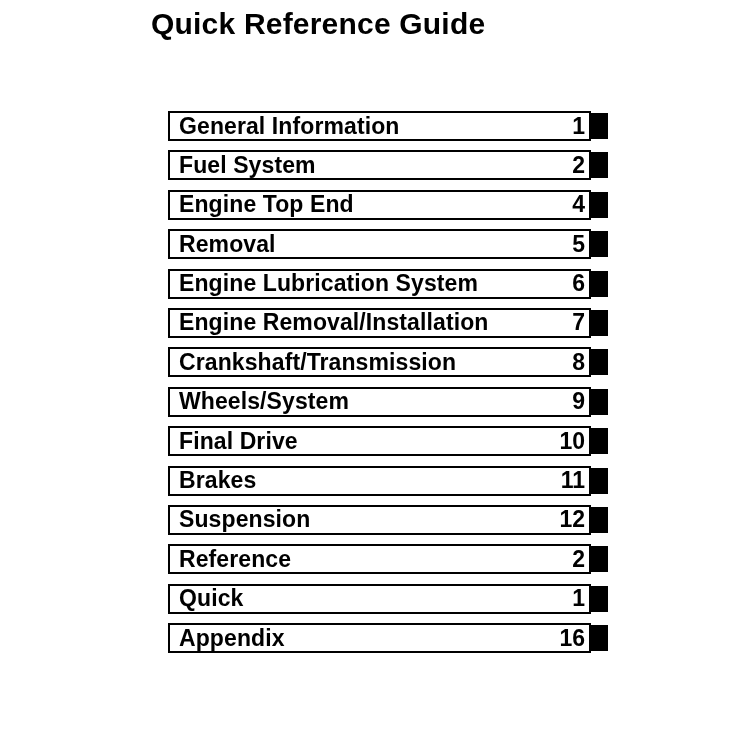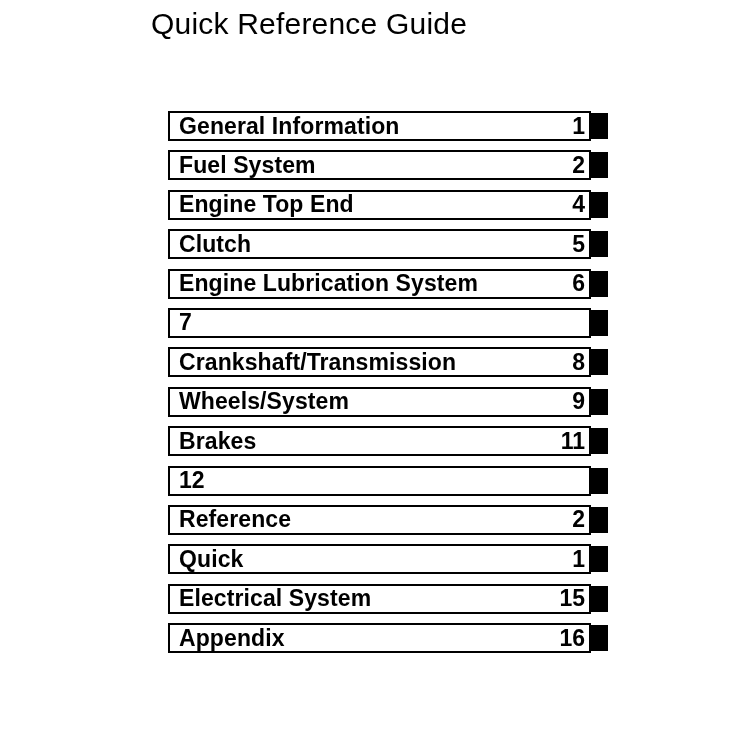--- a/index.html
+++ b/index.html
@@ -13,21 +13,21 @@
     position: relative;
     overflow: hidden;
     font-family: "Liberation Sans", "DejaVu Sans", sans-serif;
     color: #000000;
   }
   .page-title {
     position: absolute;
     left: 151px;
     top: 6px;
     font-size: 30px;
-    font-weight: normal;
+    font-weight: bold;
     line-height: 36px;
     letter-spacing: 0.2px;
     white-space: nowrap;
   }
   .toc-list {
     position: absolute;
     left: 168px;
     top: 111px;
     width: 423px;
   }
@@ -87,76 +87,78 @@
   </div>
 
 
   <div class="toc-row">
     <span class="toc-label">Engine Top End</span>
     <span class="toc-num">4</span>
     <span class="thumb-tab"></span>
   </div>
 
   <div class="toc-row">
-    <span class="toc-label">Clutch</span>
+    <span class="toc-label">Removal</span>
     <span class="toc-num">5</span>
     <span class="thumb-tab"></span>
   </div>
 
   <div class="toc-row">
     <span class="toc-label">Engine Lubrication System</span>
     <span class="toc-num">6</span>
     <span class="thumb-tab"></span>
   </div>
 
   <div class="toc-row">
+    <span class="toc-label">Engine Removal/Installation</span>
     <span class="toc-num">7</span>
     <span class="thumb-tab"></span>
   </div>
 
   <div class="toc-row">
     <span class="toc-label">Crankshaft/Transmission</span>
     <span class="toc-num">8</span>
     <span class="thumb-tab"></span>
   </div>
 
   <div class="toc-row">
     <span class="toc-label">Wheels/System</span>
     <span class="toc-num">9</span>
     <span class="thumb-tab"></span>
   </div>
 
+  <div class="toc-row">
+    <span class="toc-label">Final Drive</span>
+    <span class="toc-num">10</span>
+    <span class="thumb-tab"></span>
+  </div>
 
   <div class="toc-row">
     <span class="toc-label">Brakes</span>
     <span class="toc-num">11</span>
     <span class="thumb-tab"></span>
   </div>
 
   <div class="toc-row">
+    <span class="toc-label">Suspension</span>
     <span class="toc-num">12</span>
     <span class="thumb-tab"></span>
   </div>
 
   <div class="toc-row">
     <span class="toc-label">Reference</span>
     <span class="toc-num">2</span>
     <span class="thumb-tab"></span>
   </div>
 
   <div class="toc-row">
     <span class="toc-label">Quick</span>
     <span class="toc-num">1</span>
     <span class="thumb-tab"></span>
   </div>
 
-  <div class="toc-row">
-    <span class="toc-label">Electrical System</span>
-    <span class="toc-num">15</span>
-    <span class="thumb-tab"></span>
-  </div>
 
   <div class="toc-row">
     <span class="toc-label">Appendix</span>
     <span class="toc-num">16</span>
     <span class="thumb-tab"></span>
   </div>
 </div>
 
 </body></html>

